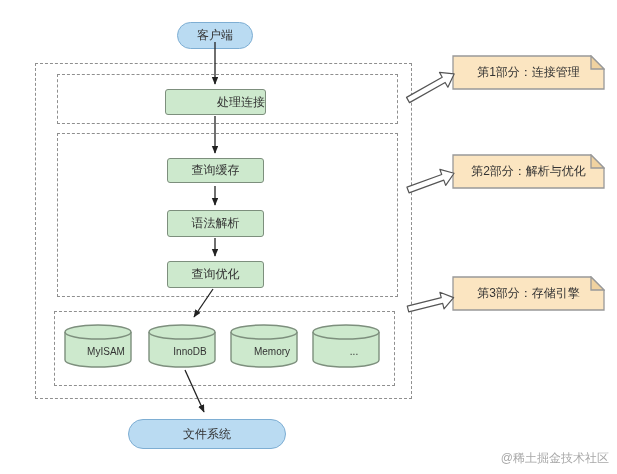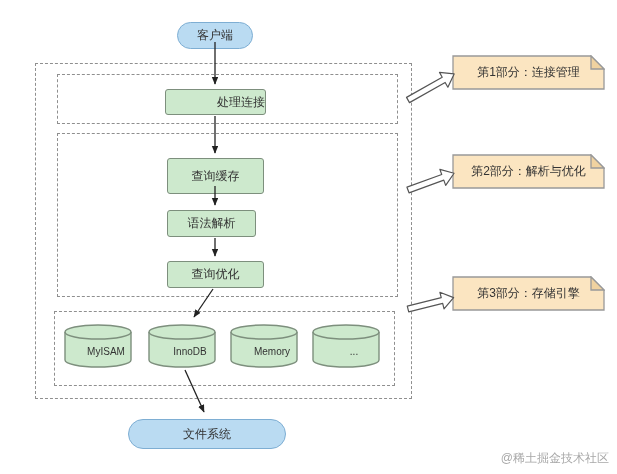--- a/index.html
+++ b/index.html
@@ -119,25 +119,25 @@
   <div class="dashed-box" style="left:54px; top:311px; width:341px; height:75px;"></div>
 
   <div class="node blue" style="left:177px; top:14px; width:76px; height:27px;margin-top:8px;">
     <span>客户端</span>
   </div>
 
   <div class="node green" style="left:165px; top:89px; width:101px; height:26px;justify-content:flex-end;">
     <span>处理连接</span>
   </div>
 
-  <div class="node green" style="left:167px; top:158px; width:97px; height:36px;text-align:right;">
+  <div class="node green" style="left:167px; top:158px; width:97px; height:25px;text-align:right;">
     <span>查询缓存</span>
   </div>
 
-  <div class="node green" style="left:167px; top:210px; width:89px; height:27px;">
+  <div class="node green" style="left:167px; top:210px; width:97px; height:27px;">
     <span>语法解析</span>
   </div>
 
   <div class="node green" style="left:167px; top:261px; width:97px; height:27px;text-align:right;">
     <span>查询优化</span>
   </div>
 
   <div class="cyl" style="left:63px; top:323px;">
     <svg class="shape-bg" viewBox="0 0 70 46" preserveAspectRatio="none">
       <path d="M2,9 L2,37 a33,7 0 0 0 66,0 L68,9" style="fill:var(--node-green-fill,#cde9cd); stroke:var(--node-green-border,#7d8f7d); stroke-width:1.4"></path>

